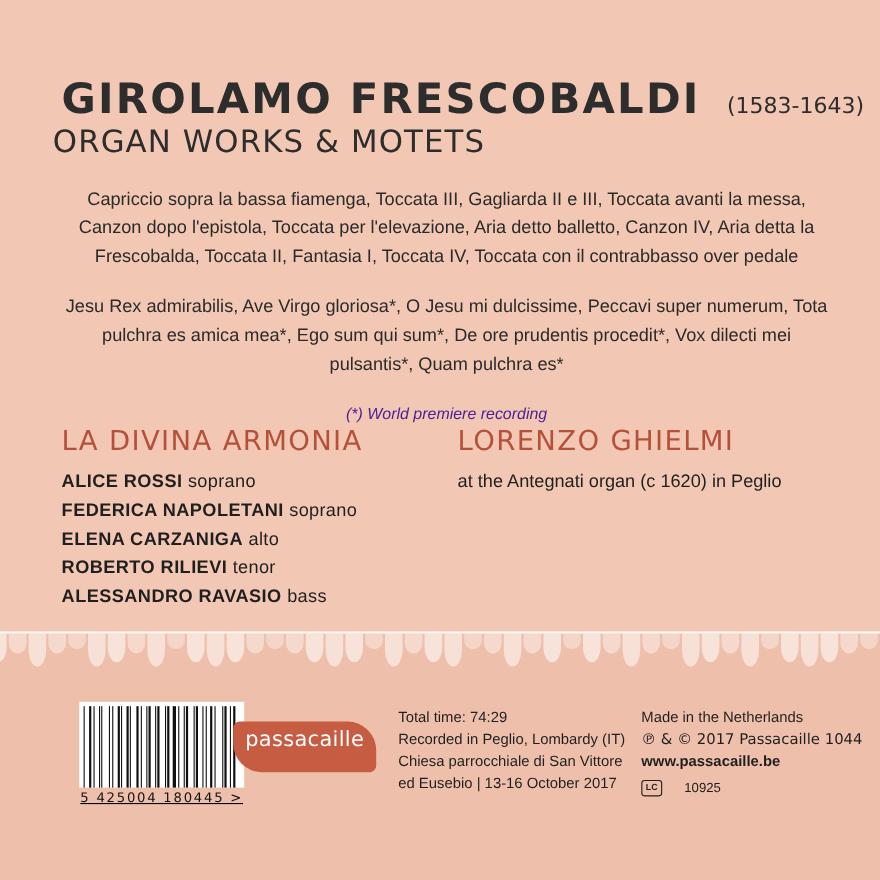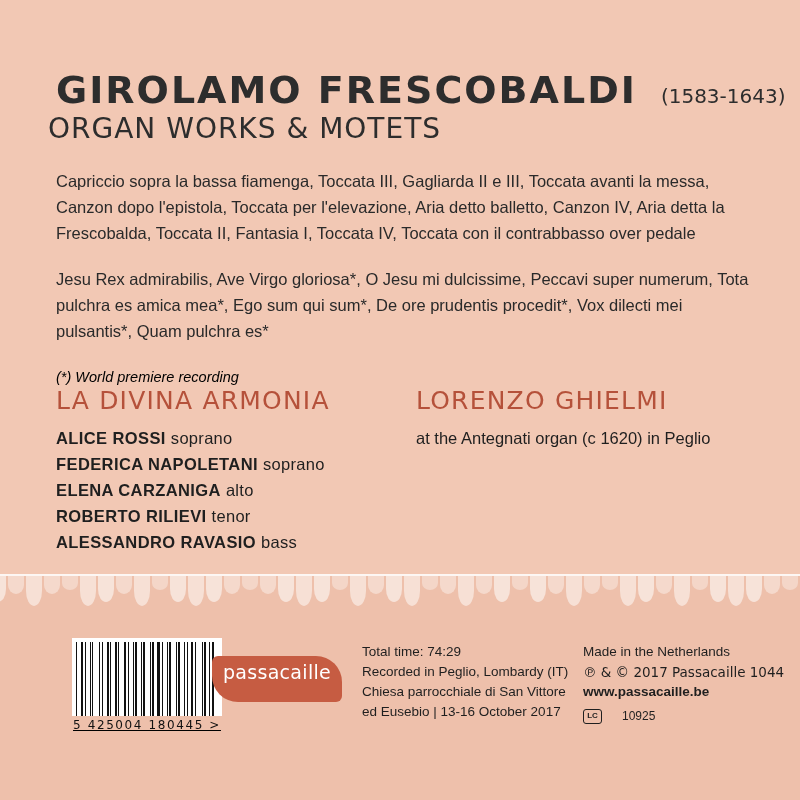--- a/index.html
+++ b/index.html
@@ -98,25 +98,25 @@
   .works {
     position: absolute;
     left: 56px;
     top: 168px;
     width: 700px;
     font-size: 16.5px;
     line-height: 26px;
     color: #2a2a2a;
     font-family: "Liberation Sans", sans-serif;
   }
-  .works p { margin: 0 0 20px 0; }
+  .works p { margin: 0 0 20px 0; text-align: center; }
   .works p.motets { margin-bottom: 20px; }
   .premiere {
     font-size: 14.5px;
-    color: #000000;
+    color: #4c1d95;
     font-style: italic;
   }
 
   
   .performers {
     position: absolute;
     left: 56px;
     top: 386px;
     width: 700px;
   }

